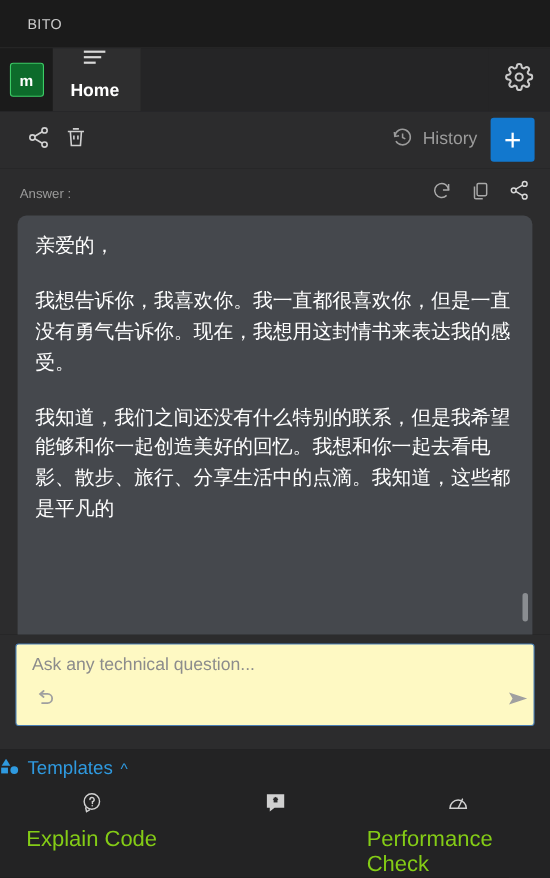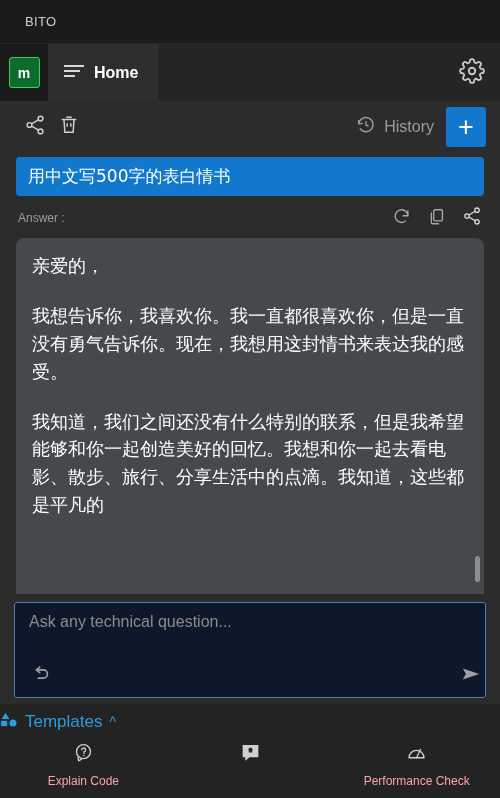--- a/index.html
+++ b/index.html
@@ -31,20 +31,21 @@
     width: 31px; height: 31px; background: #0d6b2b;
     border: 1px solid #3ccc66; border-radius: 3px;
     color: #ffffff; font-size: 14px; font-weight: bold;
     display: flex; align-items: center; justify-content: center;
   }
   .tab {
     background: #2e2e2f; display: flex; align-items: center;
     gap: 10px; padding: 0 20px 0 16px; color: #ffffff;
     font-size: 16px; font-weight: bold;
     border-top: 1px solid #2e2e2f;
+    flex-direction: column;
   }
   .tab-rest { flex: 1; background: #252526; }
   .gear-btn {
     width: 56px; background: #252526; display: flex;
     align-items: center; justify-content: center;
   }
   .lines-icon { display: block; }
 
   
   .actionrow {
@@ -85,39 +86,39 @@
   }
   .answer-body p { margin-bottom: 22px; }
   .scrollthumb {
     position: absolute; right: 4px; bottom: 12px;
     width: 5px; height: 26px; background: #8a8d91; border-radius: 3px;
   }
 
   
   .input-zone { flex: 0 0 104px; background: #2c2c2d; padding: 8px 14px 6px 14px; }
   .input-box {
-    height: 96px; border: 1px solid #4a7fb5; border-radius: 3px;
-    background: #0f172a; display: flex; flex-direction: column;
+    height: 75px; border: 1px solid #4a7fb5; border-radius: 3px;
+    background: #fef9c3; display: flex; flex-direction: column;
     padding: 10px 2px 8px 14px;
   }
   .input-placeholder { color: #8c8c8c; font-size: 16px; flex: 1; }
   .input-foot { display: flex; align-items: center; }
   .input-foot .spacer { flex: 1; }
 
   
   .bottombar { flex: 0 0 94px; background: #232324; padding-top: 8px; }
   .templates {
     display: flex; align-items: center; justify-content: flex-start; gap: 7px;
     color: #2f9ae0; font-size: 17px; margin-bottom: 10px;
   }
   .chev { font-size: 14px; }
   .actions { display: flex; }
   .action { flex: 1; display: flex; flex-direction: column;
             align-items: center; gap: 7px; }
-  .action-label { color: #fca5a5; font-size: 12px; }
+  .action-label { color: #84cc16; font-size: 20px; }
 </style>
 </head>
 <body>
 
 <div class="app">
 
   <div class="titlebar">
     <span class="titlebar-text">BITO</span>
   </div>
 
@@ -177,21 +178,20 @@
             <polyline points="3,6 3.5,10.8 8.2,10"></polyline>
           <polyline points="12,7.5 12,12 15,13.5"></polyline>
         </svg>
       </span>
       <span class="history-label">History</span>
     </div>
     <div class="plus-btn">+</div>
   </div>
 
   <div class="chat">
-    <div class="question">用中文写500字的表白情书</div>
 
     <div class="answer-head">
       <span class="answer-label">Answer :</span>
       <div class="answer-tools">
         <span>
           <svg width="19" height="19" viewBox="0 0 24 24" fill="none" stroke="#a9a9a9" stroke-width="1.7">
             <path d="M20 11a8 8 0 1 0-2.3 6.2"></path>
               <polyline points="20,4 20,11 13.5,11"></polyline>
           </svg>
         </span>

